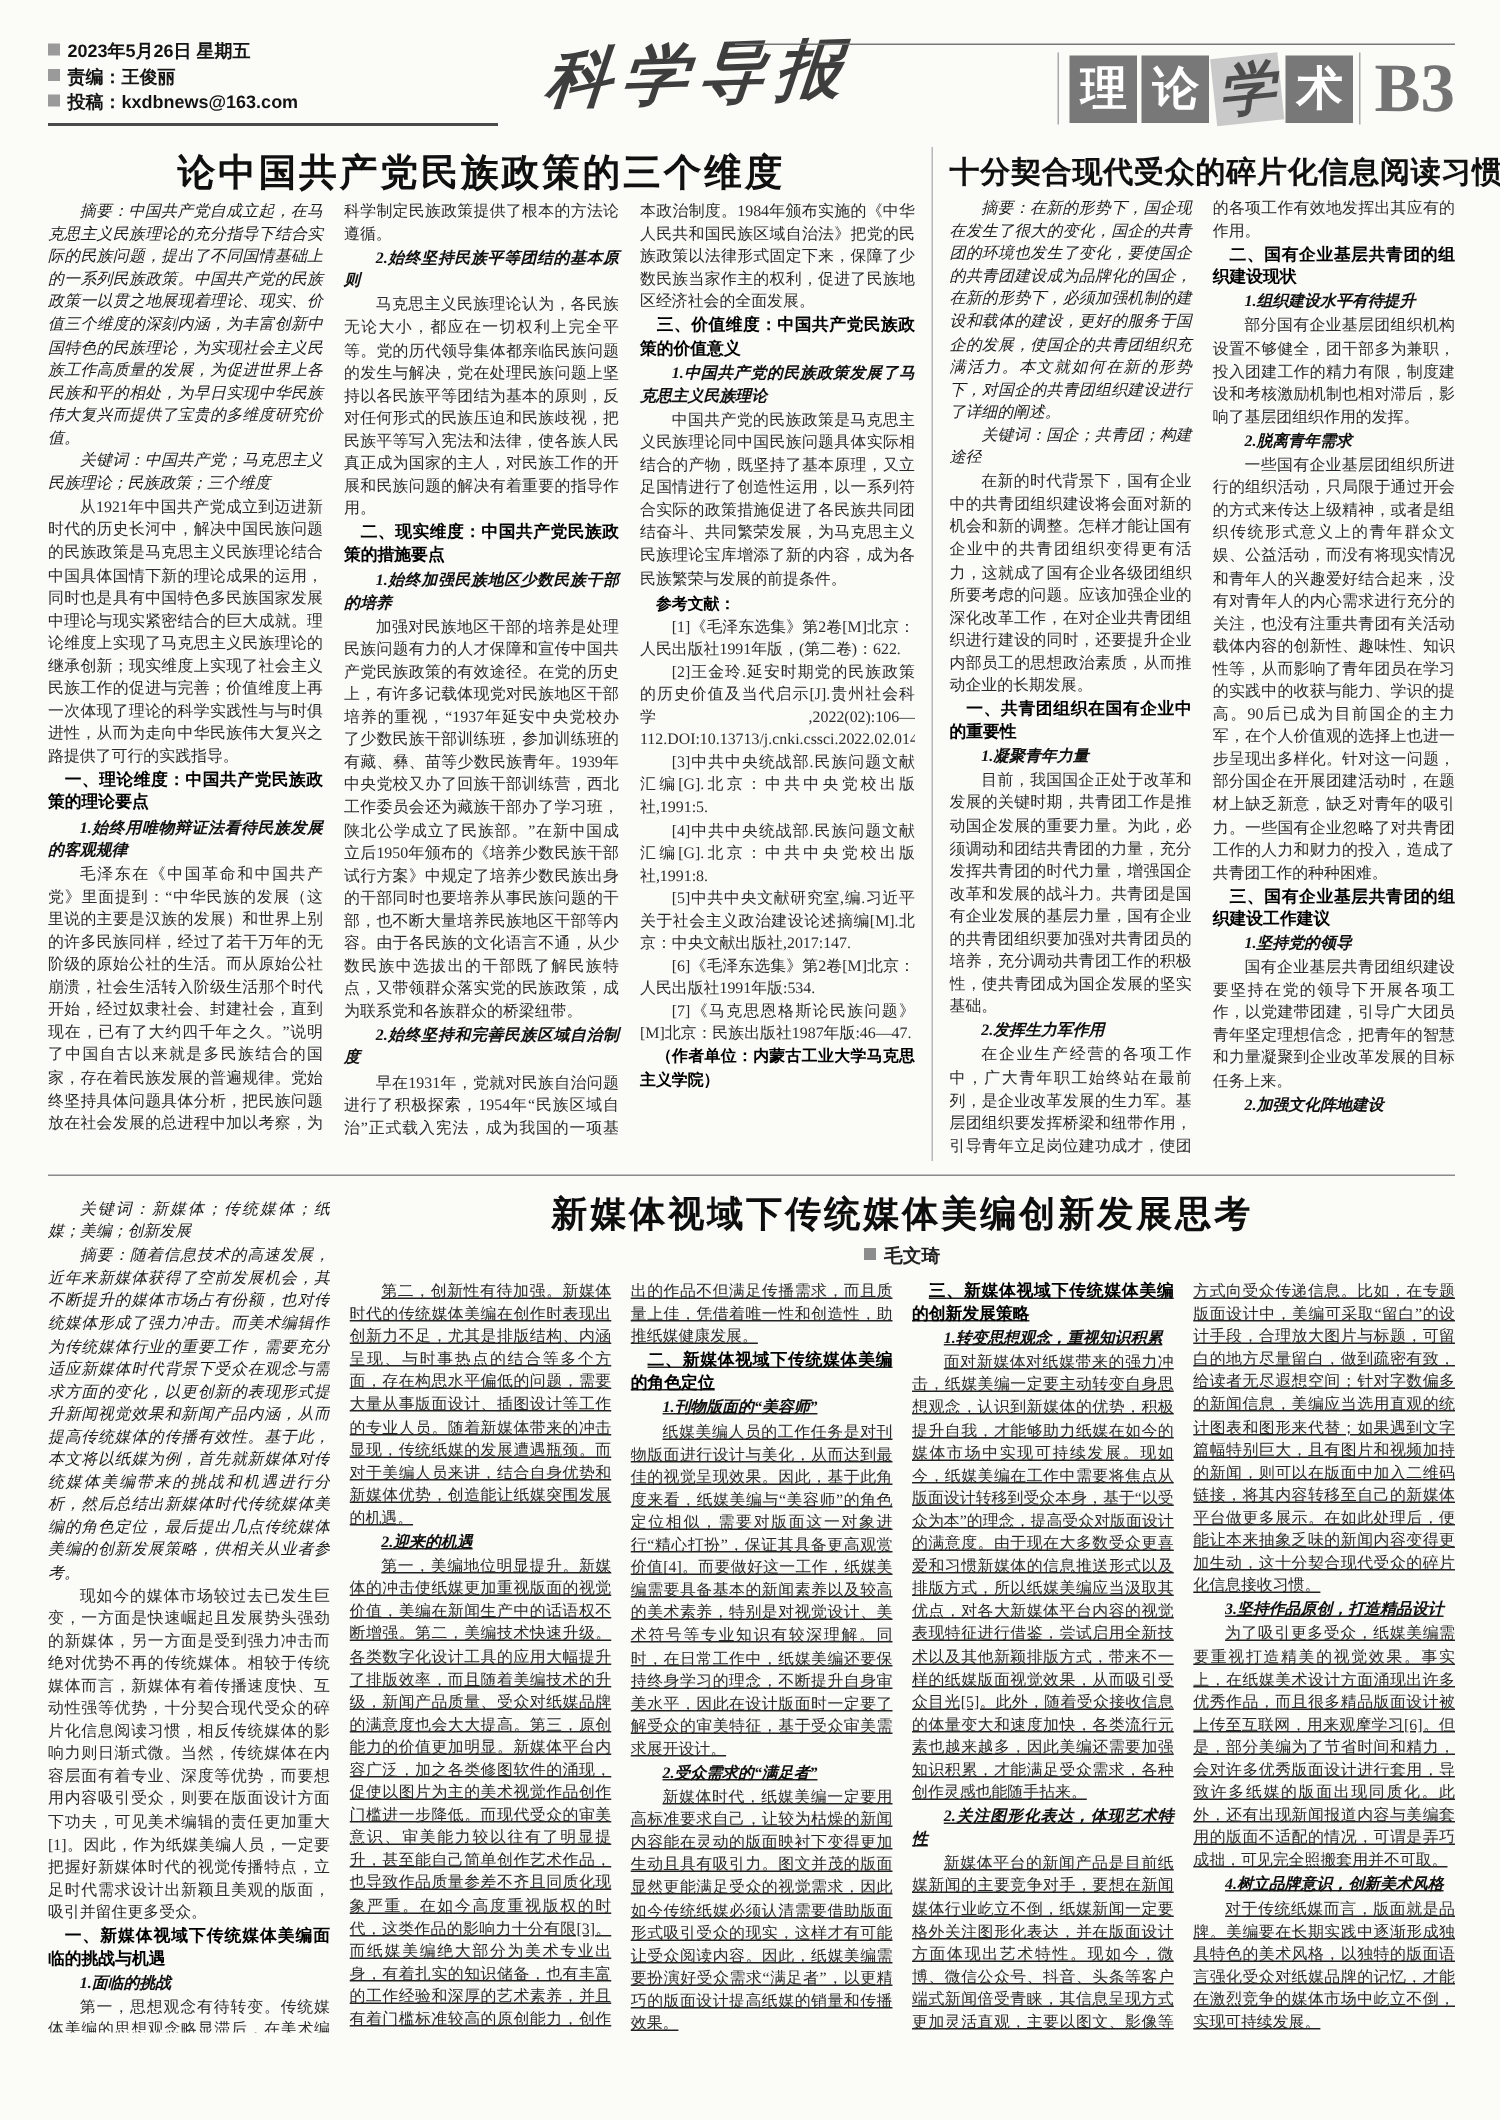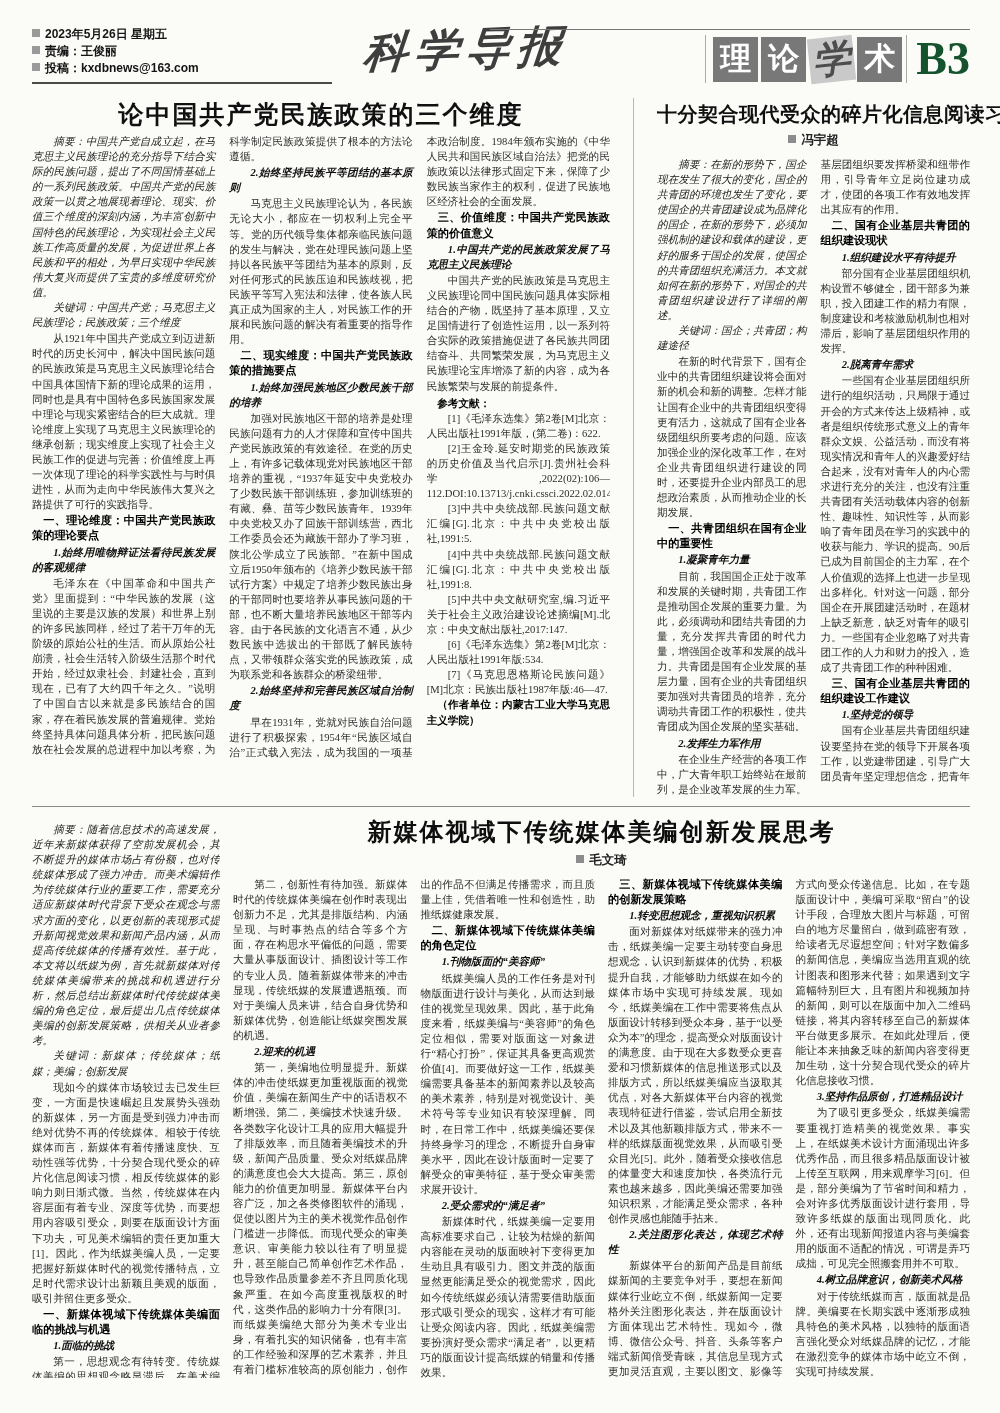--- a/index.html
+++ b/index.html
@@ -20,39 +20,39 @@
   .masthead{position:absolute;left:332px;top:-2px;font-size:44px;font-weight:bold;font-style:italic;
     color:#3e3e3e;letter-spacing:7px;transform:skewX(-7deg) rotate(-2deg);white-space:nowrap;}
   .top-rule{position:absolute;right:0;top:7px;width:480px;border-top:1.5px solid #777;}
   .section-tag{position:absolute;right:0;top:13px;display:flex;align-items:center;}
   .tag-vr{width:1px;height:48px;background:#a9a9a9;margin:0 4px;}
   .tag-box{width:45px;height:45px;display:flex;align-items:center;justify-content:center;
     font-family:"Liberation Sans",sans-serif;font-weight:bold;font-size:31px;margin-left:3px;}
   .tag-dark{background:#787878;color:#ffffff;}
   .tag-light{background:#c9c9c9;color:#4d4d4d;font-family:"Liberation Serif",serif;
     font-style:italic;font-size:38px;transform:rotate(-6deg);}
-  .pageno{font-family:"Liberation Serif",serif;font-size:46px;font-weight:bold;color:#14532d;
+  .pageno{font-family:"Liberation Serif",serif;font-size:46px;font-weight:bold;color:#737373;
     margin-left:5px;line-height:46px;}
 
   
-  .top-articles{display:flex;margin-top:6px;gap:12px;}
+  .top-articles{display:flex;margin-top:6px;}
   .art1{width:578px;}
   .divider-v{width:1px;background:#b8b8b8;margin:6px 11px 0 11px;}
   .art2{flex:1;min-width:0;}
   .art-title1{font-family:"Liberation Sans",sans-serif;font-size:25px;font-weight:bold;color:#101010;
     text-align:center;letter-spacing:2px;margin:6px 0 3px;}
   .art-title2{font-family:"Liberation Sans",sans-serif;font-size:20px;font-weight:bold;color:#101010;
     text-align:center;letter-spacing:0.5px;margin:9px 0 4px;white-space:nowrap;}
   .byline{text-align:center;font-family:"Liberation Sans",sans-serif;font-size:12.5px;
     font-weight:bold;color:#222;margin-bottom:8px;}
   .byline .sq{background:#8c8c8c;}
 
   .cols3{column-count:3;column-gap:14px;height:640px;overflow:hidden;column-fill:auto;}
   .cols2{column-count:2;column-gap:14px;height:640px;overflow:hidden;column-fill:auto;}
-  .cols4{column-count:4;column-gap:13px;height:505px;overflow:hidden;column-fill:auto;}
+  .cols4{column-count:4;column-gap:13px;height:505px;overflow:hidden;column-fill:auto;text-decoration:underline;}
 
   
   .blk{margin:0;font-size:10.6px;line-height:15.1px;text-align:justify;color:#2c2c2c;}
   p.body,p.ref{text-indent:2em;}
   .abstract,.kw{font-style:italic;text-indent:2em;color:#1b1b1b;}
   .kw{margin-bottom:1px;}
   .h2{font-family:"Liberation Sans",sans-serif;font-weight:bold;font-size:11.2px;color:#000;
     margin:1px 0;text-indent:1em;}
   .h3{font-weight:bold;font-style:italic;text-indent:2em;color:#111;margin:1px 0;}
   .refh{font-family:"Liberation Sans",sans-serif;font-weight:bold;text-indent:1em;color:#000;margin-top:2px;}
@@ -121,21 +121,20 @@
           <p class="blk ref">[6]《毛泽东选集》第2卷[M]北京：人民出版社1991年版:534.</p>
           <p class="blk ref">[7]《马克思恩格斯论民族问题》[M]北京：民族出版社1987年版:46—47.</p>
           <p class="blk aff">（作者单位：内蒙古工业大学马克思主义学院）</p>
         </div>
     </div>
 
     <div class="divider-v"></div>
 
     <div class="art2">
       <div class="art-title2">十分契合现代受众的碎片化信息阅读习惯</div>
-      <div class="byline"><span class="sq"></span><span>冯宇超</span></div>
       <div class="cols2">
           <p class="blk abstract">摘要：在新的形势下，国企现在发生了很大的变化，国企的共青团的环境也发生了变化，要使国企的共青团建设成为品牌化的国企，在新的形势下，必须加强机制的建设和载体的建设，更好的服务于国企的发展，使国企的共青团组织充满活力。本文就如何在新的形势下，对国企的共青团组织建设进行了详细的阐述。</p>
           <p class="blk kw">关键词：国企；共青团；构建途径</p>
           <p class="blk body">在新的时代背景下，国有企业中的共青团组织建设将会面对新的机会和新的调整。怎样才能让国有企业中的共青团组织变得更有活力，这就成了国有企业各级团组织所要考虑的问题。应该加强企业的深化改革工作，在对企业共青团组织进行建设的同时，还要提升企业内部员工的思想政治素质，从而推动企业的长期发展。</p>
           <div class="blk h2">一、共青团组织在国有企业中的重要性</div>
           <div class="blk h3">1.凝聚青年力量</div>
           <p class="blk body">目前，我国国企正处于改革和发展的关键时期，共青团工作是推动国企发展的重要力量。为此，必须调动和团结共青团的力量，充分发挥共青团的时代力量，增强国企改革和发展的战斗力。共青团是国有企业发展的基层力量，国有企业的共青团组织要加强对共青团员的培养，充分调动共青团工作的积极性，使共青团成为国企发展的坚实基础。</p>
           <div class="blk h3">2.发挥生力军作用</div>
           <p class="blk body">在企业生产经营的各项工作中，广大青年职工始终站在最前列，是企业改革发展的生力军。基层团组织要发挥桥梁和纽带作用，引导青年立足岗位建功成才，使团的各项工作有效地发挥出其应有的作用。</p>
           <div class="blk h2">二、国有企业基层共青团的组织建设现状</div>
@@ -149,22 +148,22 @@
           <div class="blk h3">2.加强文化阵地建设</div>
         </div>
     </div>
 
   </div>
 
   <hr class="hr-main">
 
   <div class="art3">
     <div class="art3-left">
+        <p class="blk kw">关键词：新媒体；传统媒体；纸媒；美编；创新发展</p>
         <p class="blk abstract">摘要：随着信息技术的高速发展，近年来新媒体获得了空前发展机会，其不断提升的媒体市场占有份额，也对传统媒体形成了强力冲击。而美术编辑作为传统媒体行业的重要工作，需要充分适应新媒体时代背景下受众在观念与需求方面的变化，以更创新的表现形式提升新闻视觉效果和新闻产品内涵，从而提高传统媒体的传播有效性。基于此，本文将以纸媒为例，首先就新媒体对传统媒体美编带来的挑战和机遇进行分析，然后总结出新媒体时代传统媒体美编的角色定位，最后提出几点传统媒体美编的创新发展策略，供相关从业者参考。</p>
-        <p class="blk kw">关键词：新媒体；传统媒体；纸媒；美编；创新发展</p>
         <p class="blk body">现如今的媒体市场较过去已发生巨变，一方面是快速崛起且发展势头强劲的新媒体，另一方面是受到强力冲击而绝对优势不再的传统媒体。相较于传统媒体而言，新媒体有着传播速度快、互动性强等优势，十分契合现代受众的碎片化信息阅读习惯，相反传统媒体的影响力则日渐式微。当然，传统媒体在内容层面有着专业、深度等优势，而要想用内容吸引受众，则要在版面设计方面下功夫，可见美术编辑的责任更加重大[1]。因此，作为纸媒美编人员，一定要把握好新媒体时代的视觉传播特点，立足时代需求设计出新颖且美观的版面，吸引并留住更多受众。</p>
         <div class="blk h2">一、新媒体视域下传统媒体美编面临的挑战与机遇</div>
         <div class="blk h3">1.面临的挑战</div>
         <p class="blk body">第一，思想观念有待转变。传统媒体美编的思想观念略显滞后，在美术编辑工作中依旧以平面化思想为主，处理模式集中在二维视觉层面，相较于新媒体时代多维立体化的创作角度难以契合，从而对传统媒体美编形成发展阻碍。</p>
       </div>
     <div class="art3-right">
       <div class="art-title3">新媒体视域下传统媒体美编创新发展思考</div>
       <div class="byline"><span class="sq"></span><span>毛文琦</span></div>
       <div class="cols4">
           <p class="blk body">第二，创新性有待加强。新媒体时代的传统媒体美编在创作时表现出创新力不足，尤其是排版结构、内涵呈现、与时事热点的结合等多个方面，存在构思水平偏低的问题，需要大量从事版面设计、插图设计等工作的专业人员。随着新媒体带来的冲击显现，传统纸媒的发展遭遇瓶颈。而对于美编人员来讲，结合自身优势和新媒体优势，创造能让纸媒突围发展的机遇。</p>

